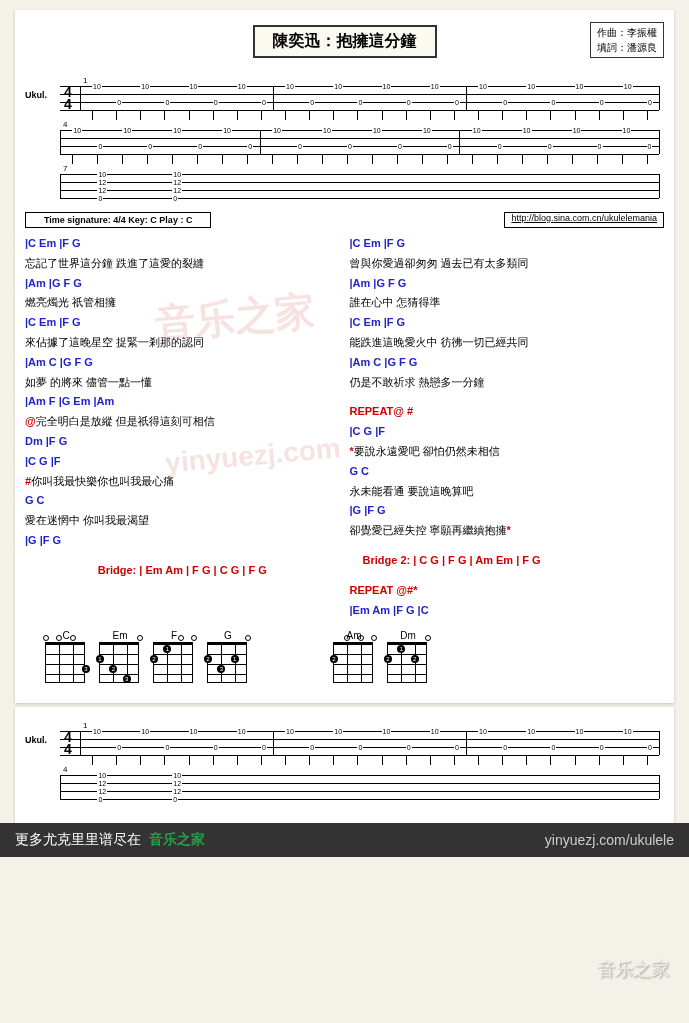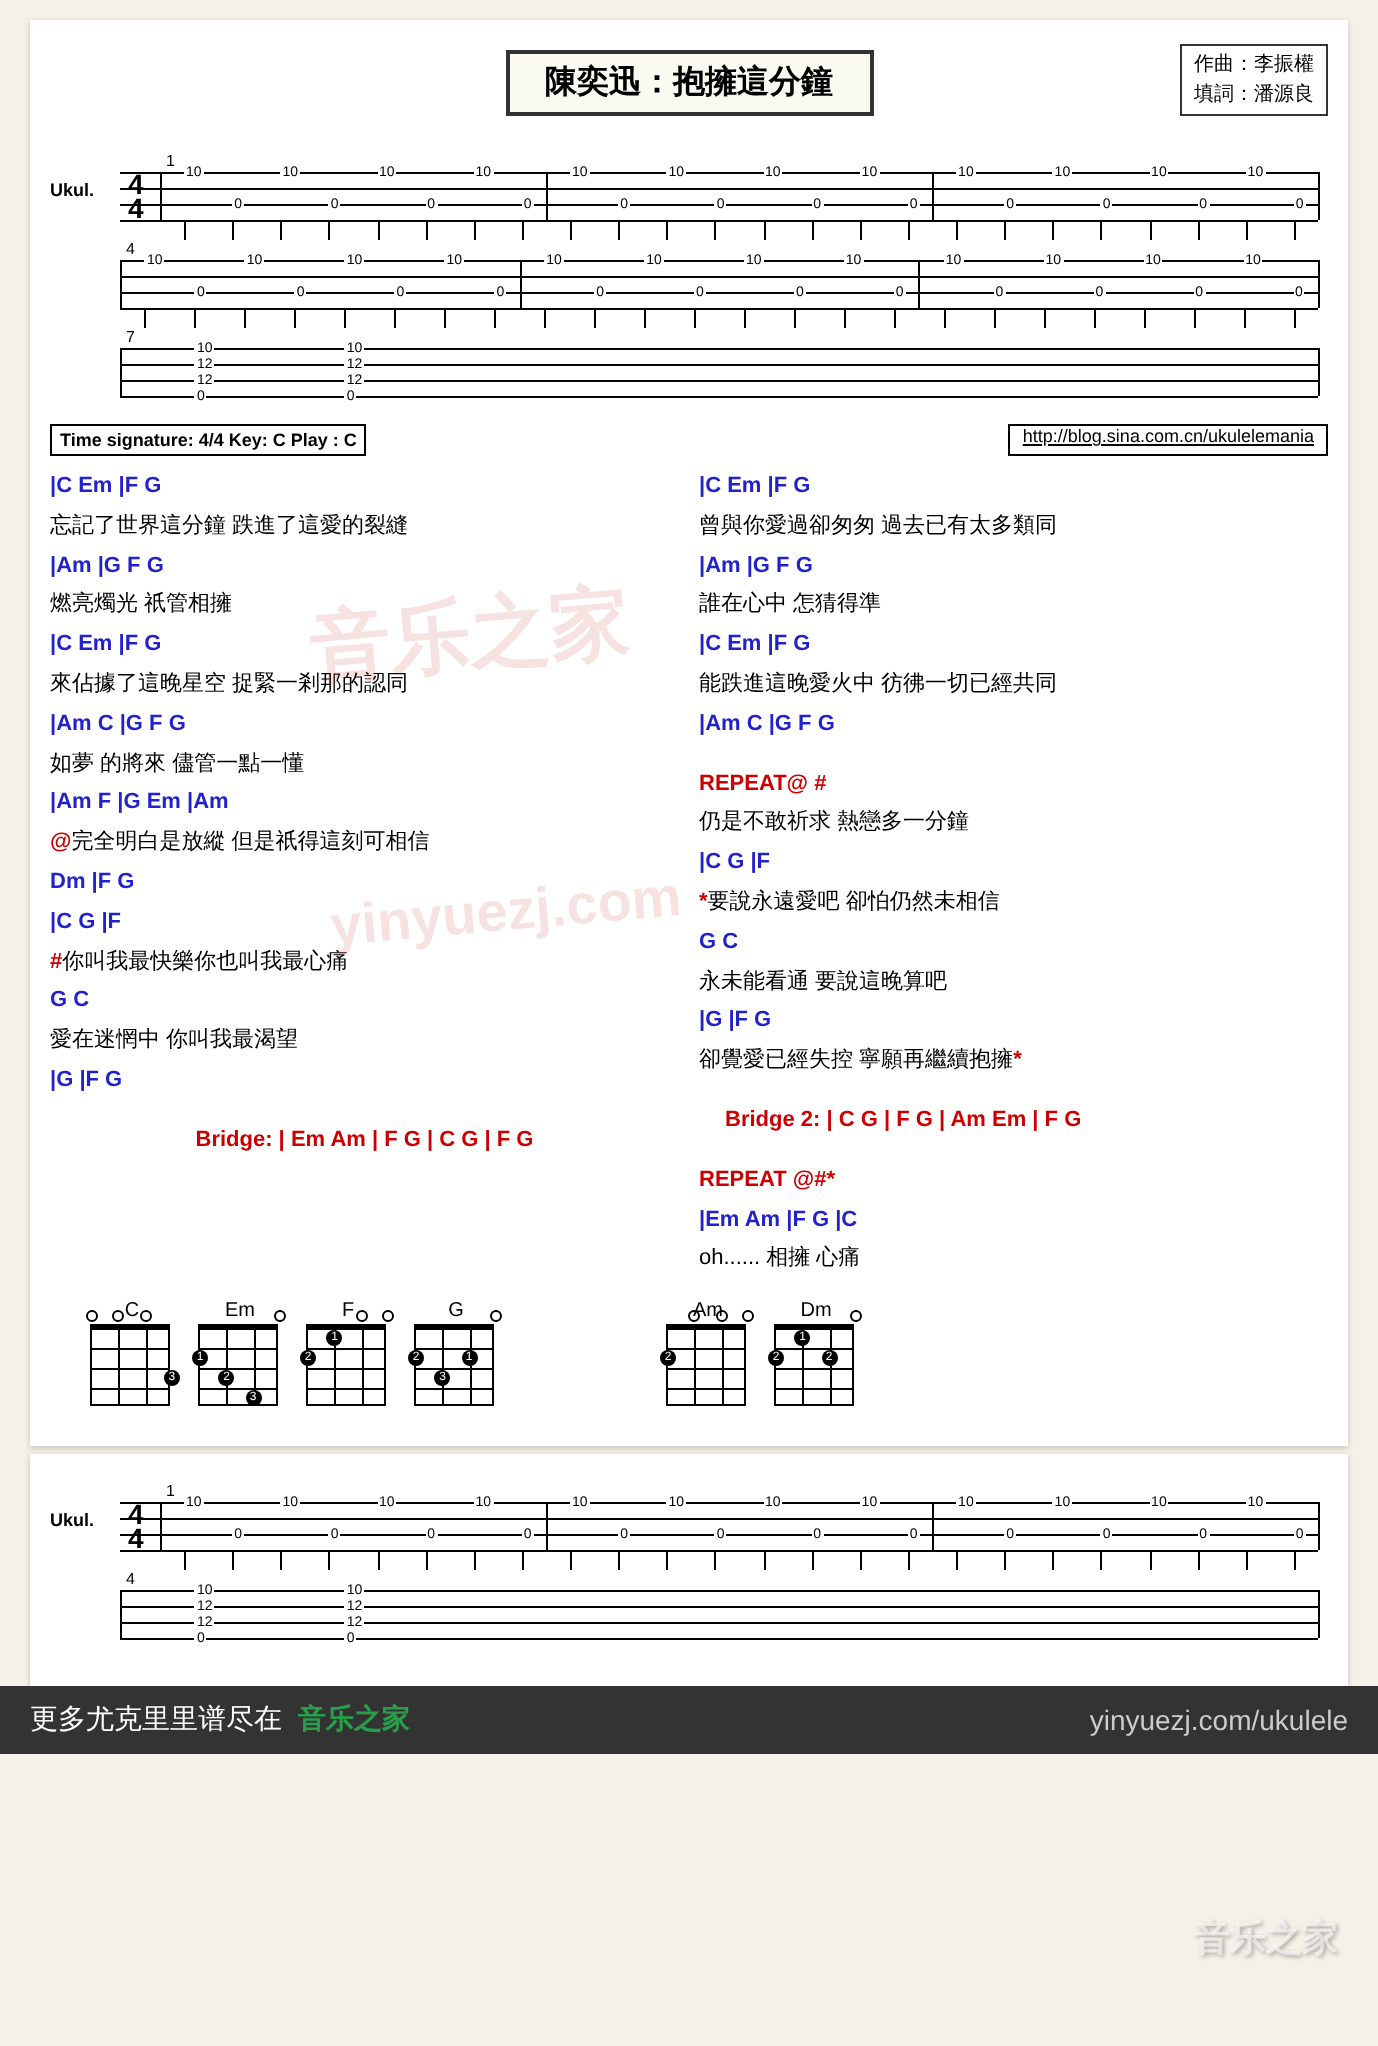--- a/index.html
+++ b/index.html
@@ -12,21 +12,21 @@
 .tab-line{position:relative;height:40px;margin-bottom:4px}
 .tab-label{position:absolute;left:0;top:12px;font-size:9px;font-weight:bold}
 .tab-staff{position:absolute;left:35px;right:5px;top:8px;height:24px}
 .tab-staff .hline{position:absolute;left:0;right:0;height:1px;background:#000}
 .tab-staff .vline{position:absolute;top:0;bottom:0;width:1px;background:#000}
 .tab-staff .note{position:absolute;font-size:7px;background:#fff;padding:0 1px;line-height:1}
 .tab-staff .ts{position:absolute;font-size:14px;font-weight:bold}
 .tab-staff .barnum{position:absolute;top:-10px;font-size:8px}
 .tab-staff .stem{position:absolute;width:1px;background:#000;top:24px;height:10px}
 .meta-bar{display:flex;margin:6px 0;font-size:9px}
-.meta-left{border:1px solid #000;padding:2px 4px;font-weight:bold}
+.meta-left{border:1px solid #000;padding:2px 18px;font-weight:bold}
 .meta-right{border:1px solid #000;padding:0 6px;margin-left:auto;text-decoration:underline;color:#000}
 .lyrics{display:flex;gap:10px;margin:4px 0}
 .col{flex:1;font-size:11px;line-height:1.8}
 .col .cl{white-space:nowrap}
 .chord{color:#2222cc;font-weight:bold}
 .mark{color:#cc0000;font-weight:bold}
 .bridge{color:#cc0000;font-weight:bold}
 .chord-diagrams{display:flex;gap:12px;margin:10px 0;padding-left:20px}
 .cd{width:42px}
 .cd-name{text-align:center;font-size:10px;margin-bottom:2px}
@@ -230,32 +230,31 @@
         <div class="cl bridge" style="margin-top: 10px; text-align: center;">Bridge: | Em Am  | F  G  | C G  | F  G</div>
       </div>
     <div class="col" id="rcol">
         <div class="cl chord">|C                Em  |F                       G</div>
         <div class="cl">曾與你愛過卻匆匆 過去已有太多類同</div>
         <div class="cl chord">|Am          |G    F  G</div>
         <div class="cl">誰在心中 怎猜得準</div>
         <div class="cl chord">|C                Em  |F                    G</div>
         <div class="cl">能跌進這晚愛火中  彷彿一切已經共同</div>
         <div class="cl chord">|Am          C      |G    F  G</div>
+        <div class="cl">仍是不敢祈求 熱戀多一分鐘</div>
         <div class="cl mark" style="margin-top: 10px;">REPEAT@ #</div>
-        <div class="cl">仍是不敢祈求 熱戀多一分鐘</div>
         <div class="cl chord">   |C                 G              |F</div>
         <div class="cl"><span class="mark">*</span>要說永遠愛吧 卻怕仍然未相信</div>
         <div class="cl chord"> G                         C</div>
         <div class="cl">   永未能看通 要說這晚算吧</div>
         <div class="cl chord">|G                          |F         G</div>
         <div class="cl">卻覺愛已經失控 寧願再繼續抱擁<span class="mark">*</span></div>
         <div class="cl bridge" style="margin-top: 10px; padding-left: 13px;">Bridge 2: | C  G  | F   G  | Am  Em | F  G</div>
         <div class="cl mark" style="margin-top: 10px;">REPEAT @#*</div>
         <div class="cl chord">|Em  Am   |F        G       |C</div>
-        <div class="cl">oh......               相擁  心痛</div>
       </div>
   </div>
 
   <div class="chord-diagrams" id="cds">
       <div class="cd">
         <div class="cd-name">C</div>
         <div class="cd-grid">
           <div class="nut"></div>
           <div class="h" style="top: 10px;"></div>
           <div class="h" style="top: 20px;"></div>

